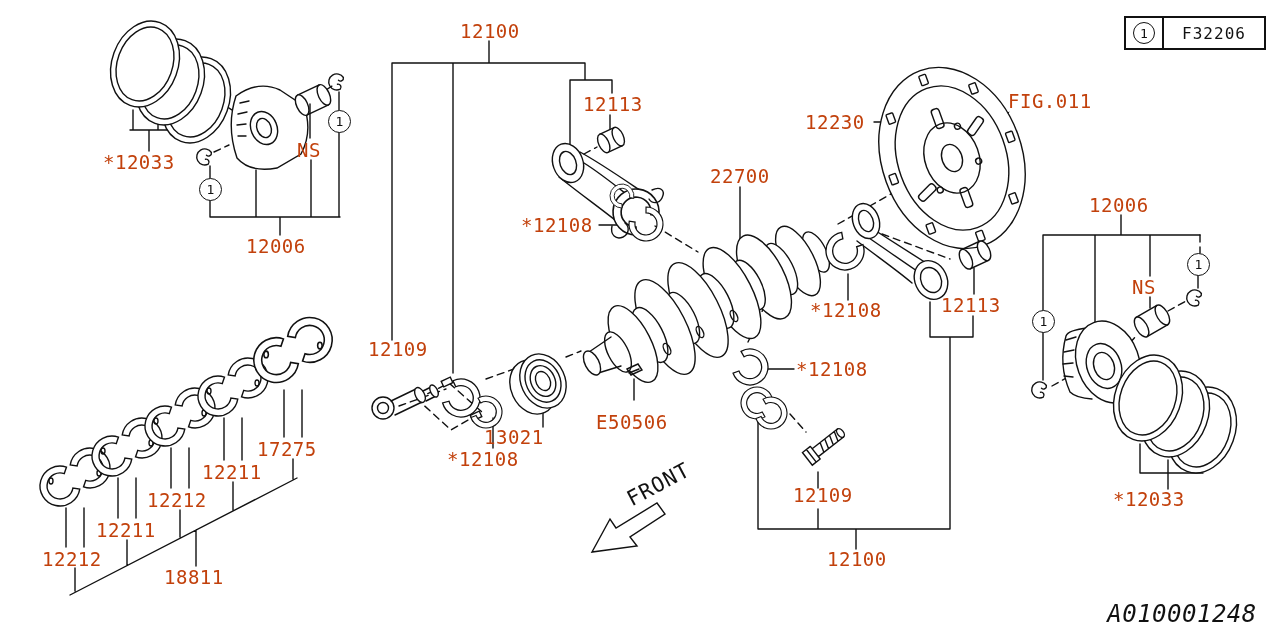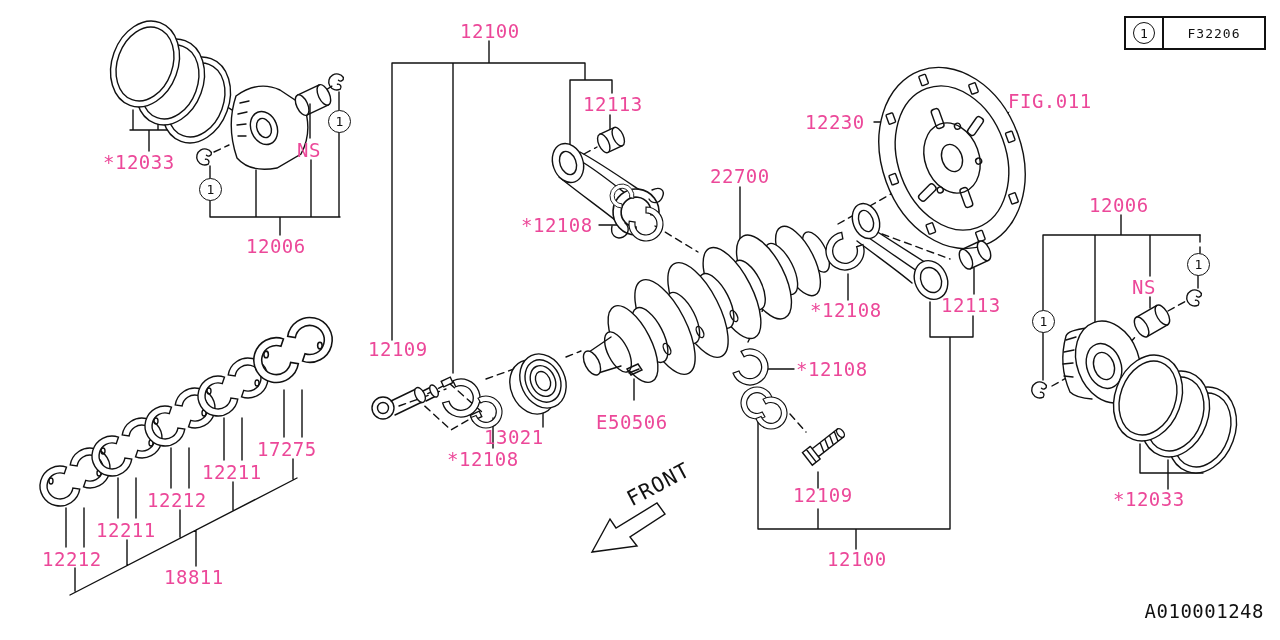--- a/index.html
+++ b/index.html
@@ -1,35 +1,35 @@
 <!DOCTYPE html>
 <html><head>
 <meta charset="utf-8">
 <style>
   html,body{margin:0;padding:0;background:#fff;}
   #stage{position:relative;width:1280px;height:640px;background:#fff;overflow:hidden;
          font-family:"DejaVu Sans Mono", monospace;color:#111;}
   #lineart{position:absolute;left:0;top:0;z-index:1;}
   .lbl{position:absolute;z-index:3;font-size:19px;line-height:19px;white-space:nowrap;
-       letter-spacing:0.5px;color:#ec4899;}
+       letter-spacing:0.5px;color:#c2410c;}
   .c1{position:absolute;z-index:3;width:21px;height:21px;border:1.6px solid #111;
       border-radius:50%;display:flex;align-items:center;justify-content:center;
       font-size:13px;background:#fff;}
   #refbox{position:absolute;z-index:3;left:1124px;top:16px;width:138px;height:30px;
       border:2px solid #111;display:flex;align-items:stretch;background:#fff;}
   #refbox .cell1{width:36px;border-right:2px solid #111;display:flex;align-items:center;justify-content:center;}
   #refbox .circ{width:20px;height:20px;border:1.5px solid #111;border-radius:50%;
       display:flex;align-items:center;justify-content:center;font-size:13px;}
   #refbox .cell2{flex:1;display:flex;align-items:center;justify-content:center;
-      font-size:13px;letter-spacing:1px;border-radius:13px;}
+      font-size:16px;letter-spacing:1px;border-radius:13px;}
   .front{position:absolute;z-index:3;left:634px;top:487px;font-size:21px;letter-spacing:1px;
       transform:rotate(-28deg);transform-origin:left bottom;}
   .footnote{position:absolute;z-index:3;left:283px;top:589px;font-size:19.5px;letter-spacing:0.5px;}
-  .docnum{position:absolute;z-index:3;left:1100px;top:600px;width:164px;text-align:right;
-      font-size:19px;letter-spacing:0.5px;}
+  .docnum{position:absolute;z-index:3;left:1100px;top:600px;width:164px;text-align:center;
+      font-size:24px;letter-spacing:0.5px;font-style:italic;}
 </style>
 </head>
 <body>
 
 <div id="stage">
 
   <svg id="lineart" width="1280" height="640" viewBox="0 0 1280 640" stroke="#111" stroke-width="1.4" fill="none" stroke-linecap="round">
     <defs>
       <path id="shellC" d="M15.3,-12.9 A20,20 0 1,0 15.3,12.9 L10,8.4 A13,13 0 1,1 10,-8.4 Z" fill="#fff"></path>
       <g id="pring">

